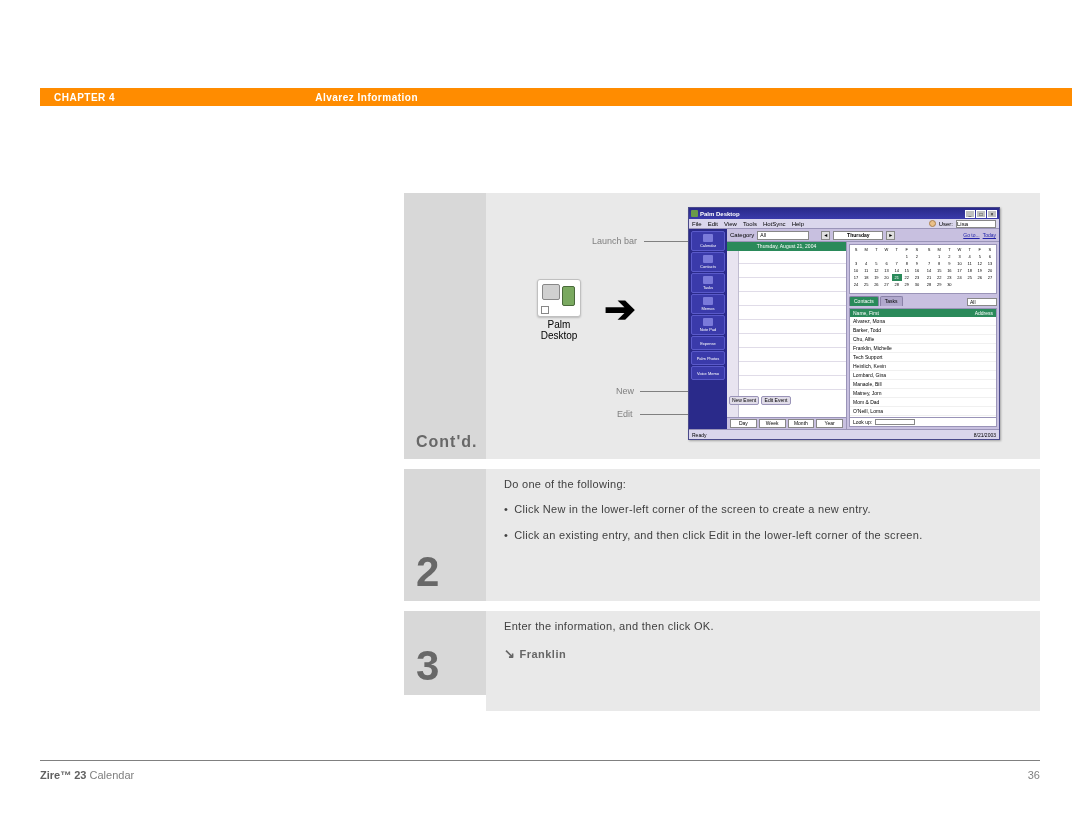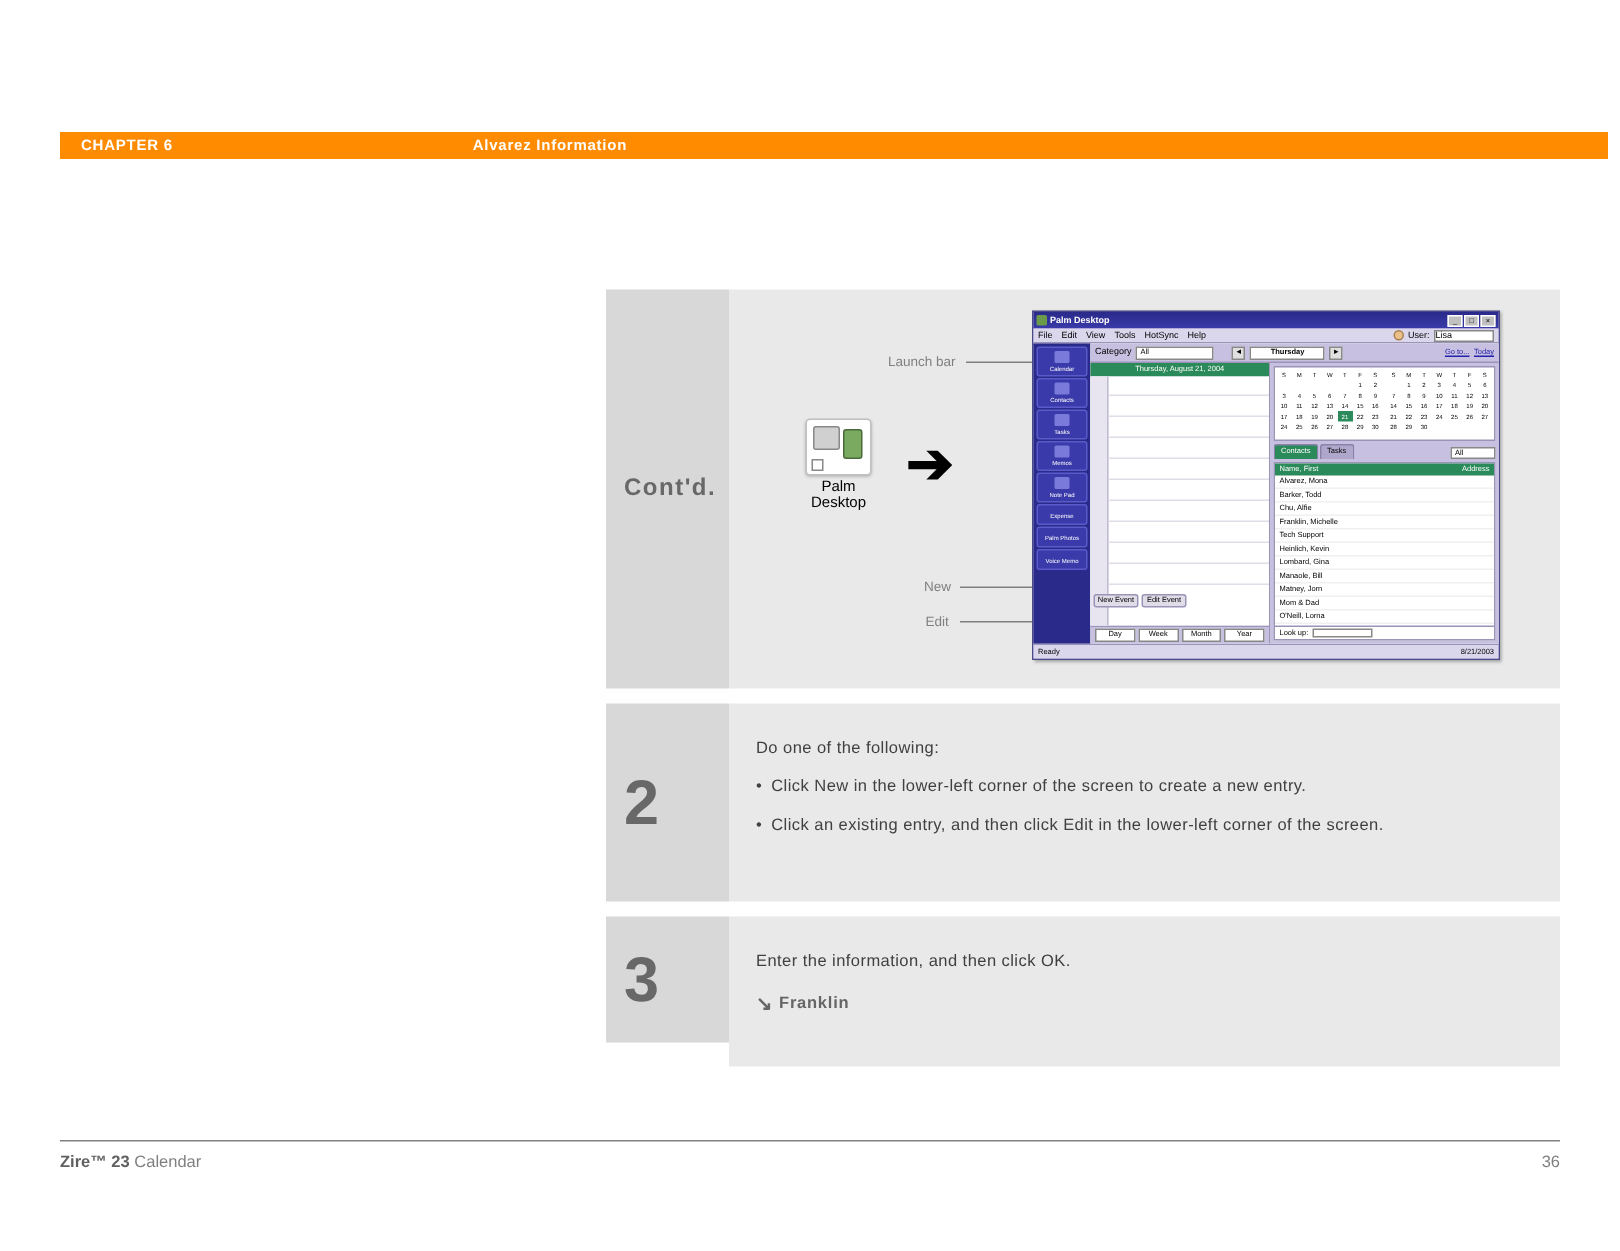--- a/index.html
+++ b/index.html
@@ -2,25 +2,25 @@
 <html><head>
 <meta charset="utf-8">
 <style>
 * { box-sizing: border-box; margin: 0; padding: 0; }
 body { width: 1080px; height: 834px; background: #fff; font-family: Verdana, Arial, sans-serif; position: relative; }
 
 .header-bar { position: absolute; left: 40px; right: 8px; top: 88px; height: 18px; background: #ff8c00; display: flex; align-items: center; }
 .header-bar .chapter { color: #fff; font-size: 10px; font-weight: bold; letter-spacing: 0.5px; margin-left: 14px; }
 .header-bar .title { color: #fff; font-size: 10px; font-weight: bold; letter-spacing: 0.5px; margin-left: 200px; }
 
-.step-number-box { position: absolute; left: 404px; width: 82px; background: #d8d8d8; display: flex; align-items: center; padding: 8px 12px; }
+.step-number-box { position: absolute; left: 404px; width: 82px; background: #d8d8d8; display: flex; align-items: flex-end; padding: 8px 12px; }
 .step-number-box .num { font-size: 42px; font-weight: bold; color: #686868; line-height: 1; }
 .step-number-box .contd { font-size: 16px; font-weight: bold; color: #686868; letter-spacing: 1px; }
 
-.step-content-box { position: absolute; left: 486px; right: 40px; background: #e9e9e9; padding: 23px 18px 18px 18px; }
+.step-content-box { position: absolute; left: 486px; right: 40px; background: #e9e9e9; padding: 8px 18px 18px 18px; }
 
 .box1-num { top: 193px; height: 266px; }
 .box1-con { top: 193px; height: 266px; position: absolute; left: 486px; right: 40px; background: #e9e9e9; }
 
 .box2-num { top: 469px; height: 132px; }
 .box2-con { top: 469px; height: 132px; }
 
 .box3-num { top: 611px; height: 84px; }
 .box3-con { top: 611px; height: 100px; }
 
@@ -102,21 +102,21 @@
 .action-btns { position: absolute; bottom: 24px; left: 2px; display: flex; gap: 2px; }
 .ab { width: 30px; height: 9px; background: #e0dce8; border: 1px solid #9a94b8; font-size: 5px; text-align: center; line-height: 7px; border-radius: 2px; }
 
 .view-tab { width: 28px; height: 9px; background: #fff; border: 1px solid #888; font-size: 5px; text-align: center; line-height: 7px; }
 .status-bar { height: 10px; background: #dad6ec; border-top: 1px solid #9a94b8; font-size: 5px; padding: 0 3px; display: flex; align-items: center; justify-content: space-between; }
 </style>
 </head>
 <body>
 
 <div class="header-bar">
-  <span class="chapter">CHAPTER 6</span>
+  <span class="chapter">CHAPTER 4</span>
   <span class="title">Alvarez Information</span>
 </div>
 
 <div class="step-number-box box1-num">
   <span class="contd">Cont'd.</span>
 </div>
 <div class="box1-con">
 
   <div class="palm-icon" style="left:42px; top:86px; position:absolute;">
     <div class="icon-box">

